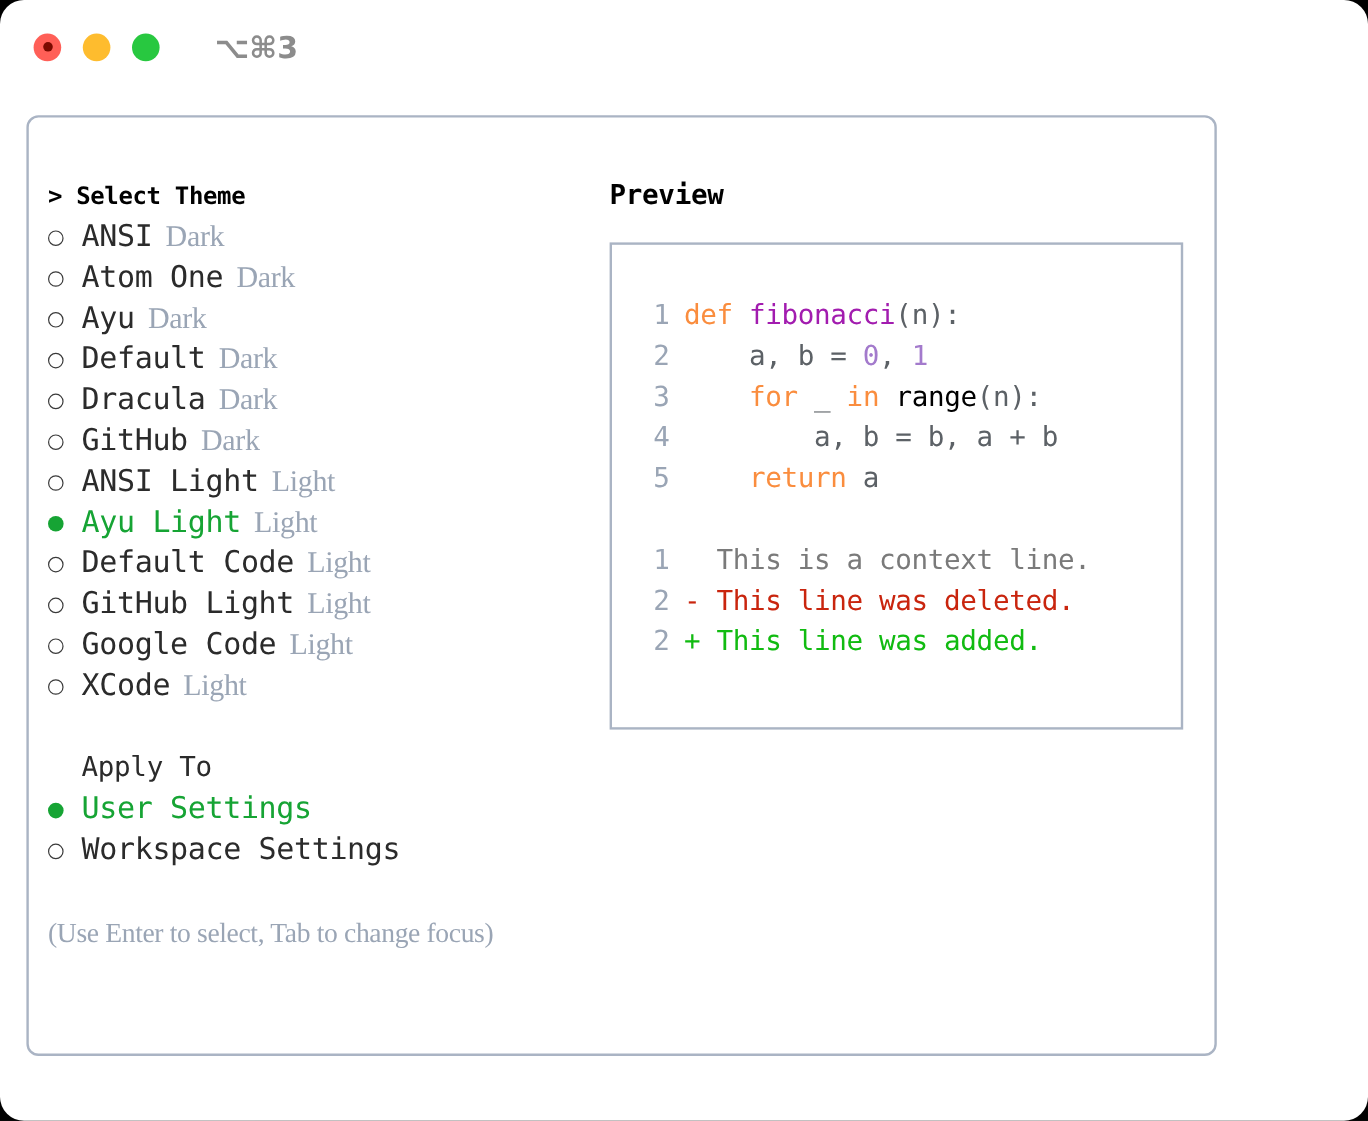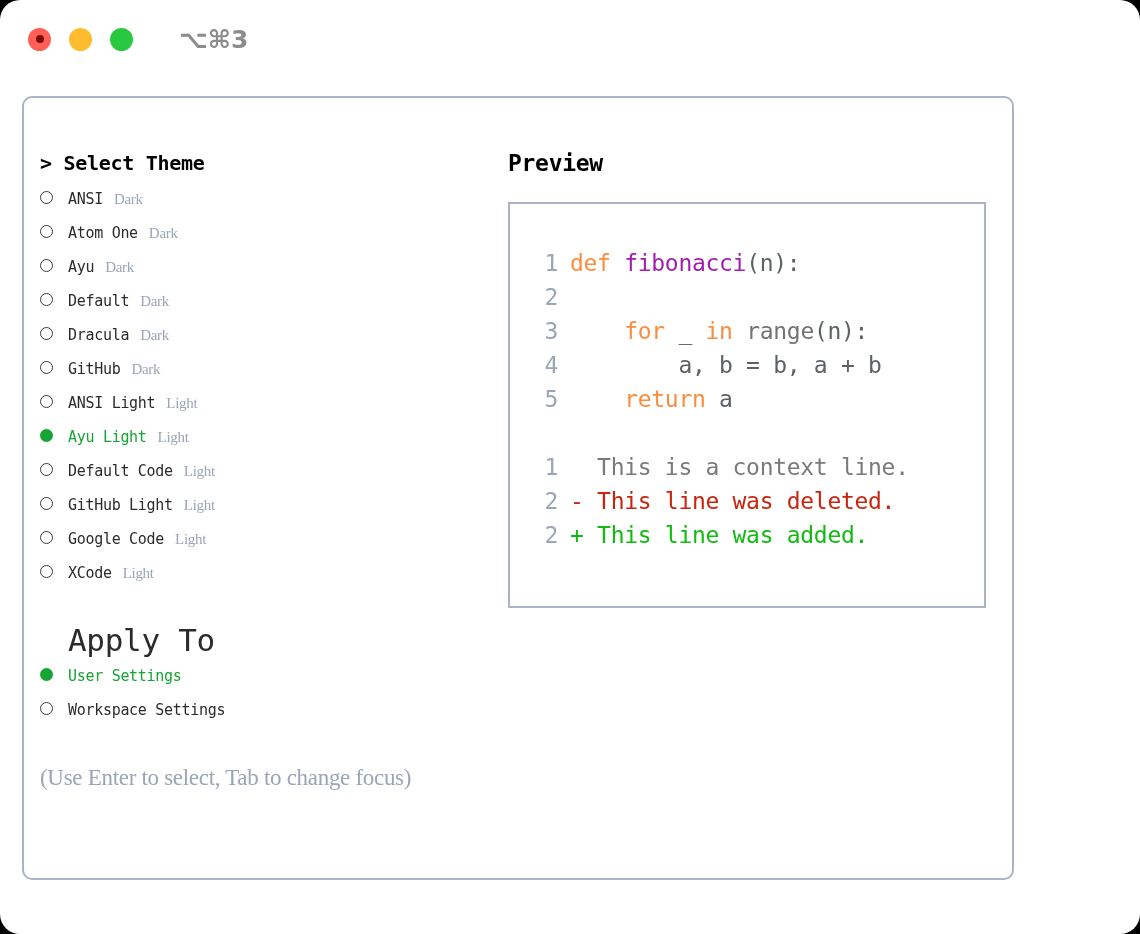--- a/index.html
+++ b/index.html
@@ -101,21 +101,21 @@
     letter-spacing: -0.3px;
   }
 
   .theme-list { margin-top: 0px; }
 
   .opt-row {
     display: flex;
     align-items: baseline;
     height: 34px;
     line-height: 34px;
-    font-size: 15px;
+    font-size: 25px;
     white-space: pre;
     letter-spacing: -0.3px;
   }
 
   .bullet-cell {
     width: 28px;
     flex: 0 0 28px;
     display: flex;
     align-items: center;
     justify-content: flex-start;
@@ -144,21 +144,21 @@
 
   .opt-badge {
     color: #9aa5b5;
     margin-left: 11px;
     font-family: Liberation Serif, serif;
   }
 
   .apply-block { margin-top: 35px; }
 
   .apply-heading {
-    font-size: 31px;
+    font-size: 23px;
     color: #2b2b2b;
     line-height: 34px;
     padding-left: 28px;
     white-space: pre;
     letter-spacing: -0.3px;
   }
 
   #hint-text {
     margin-top: 36px;
     font-size: 23px;
@@ -209,21 +209,21 @@
     color: #9aa5b5;
     margin-right: 12px;
   }
 
   .code-body { white-space: pre; }
 
   
   .tok-kw     { color: #fa8d3e; }
   .tok-fn     { color: #a21caf; }
   .tok-num    { color: #a37acc; }
-  .tok-builtin{ color: #737373; margin-top: 35px; }
+  .tok-builtin{ color: #000000; margin-top: 35px; }
   .tok-plain  { color: #5c6166; }
   .tok-punct  { color: #5c6166; }
 
   .blank-line { height: 34px; }
 
   .diff-ctx { color: #7a7a7a; }
   .diff-del { color: #c9250e; }
   .diff-add { color: #11bb11; }
 </style>
 </head>
@@ -274,21 +274,21 @@
 
         <div id="hint-text">(Use Enter to select, Tab to change focus)</div>
       </div>
 
       <div id="right-column">
         <div id="preview-heading">Preview</div>
 
         <div id="preview-box">
           <div id="code-block">
               <div class="code-line"><span class="gutter">1</span><span class="code-body"><span class="tok-kw">def </span><span class="tok-fn">fibonacci</span><span class="tok-punct">(n):</span></span></div>
-              <div class="code-line"><span class="gutter">2</span></div>
+              <div class="code-line"><span class="gutter">2</span><span class="code-body"><span class="tok-plain">    a, b = </span><span class="tok-num">0</span><span class="tok-plain">, </span><span class="tok-num">1</span></span></div>
               <div class="code-line"><span class="gutter">3</span><span class="code-body"><span class="tok-plain">    </span><span class="tok-kw">for</span><span class="tok-plain"> _ </span><span class="tok-kw">in</span><span class="tok-plain"> </span><span class="tok-builtin">range</span><span class="tok-punct">(n):</span></span></div>
               <div class="code-line"><span class="gutter">4</span><span class="code-body"><span class="tok-plain">        a, b = b, a + b</span></span></div>
               <div class="code-line"><span class="gutter">5</span><span class="code-body"><span class="tok-plain">    </span><span class="tok-kw">return</span><span class="tok-plain"> a</span></span></div>
             </div>
           <div class="blank-line"></div>
           <div id="diff-block">
               <div class="code-line"><span class="gutter">1</span><span class="code-body diff-ctx">  This is a context line.</span></div>
               <div class="code-line"><span class="gutter">2</span><span class="code-body diff-del">- This line was deleted.</span></div>
               <div class="code-line"><span class="gutter">2</span><span class="code-body diff-add">+ This line was added.</span></div>
             </div>

